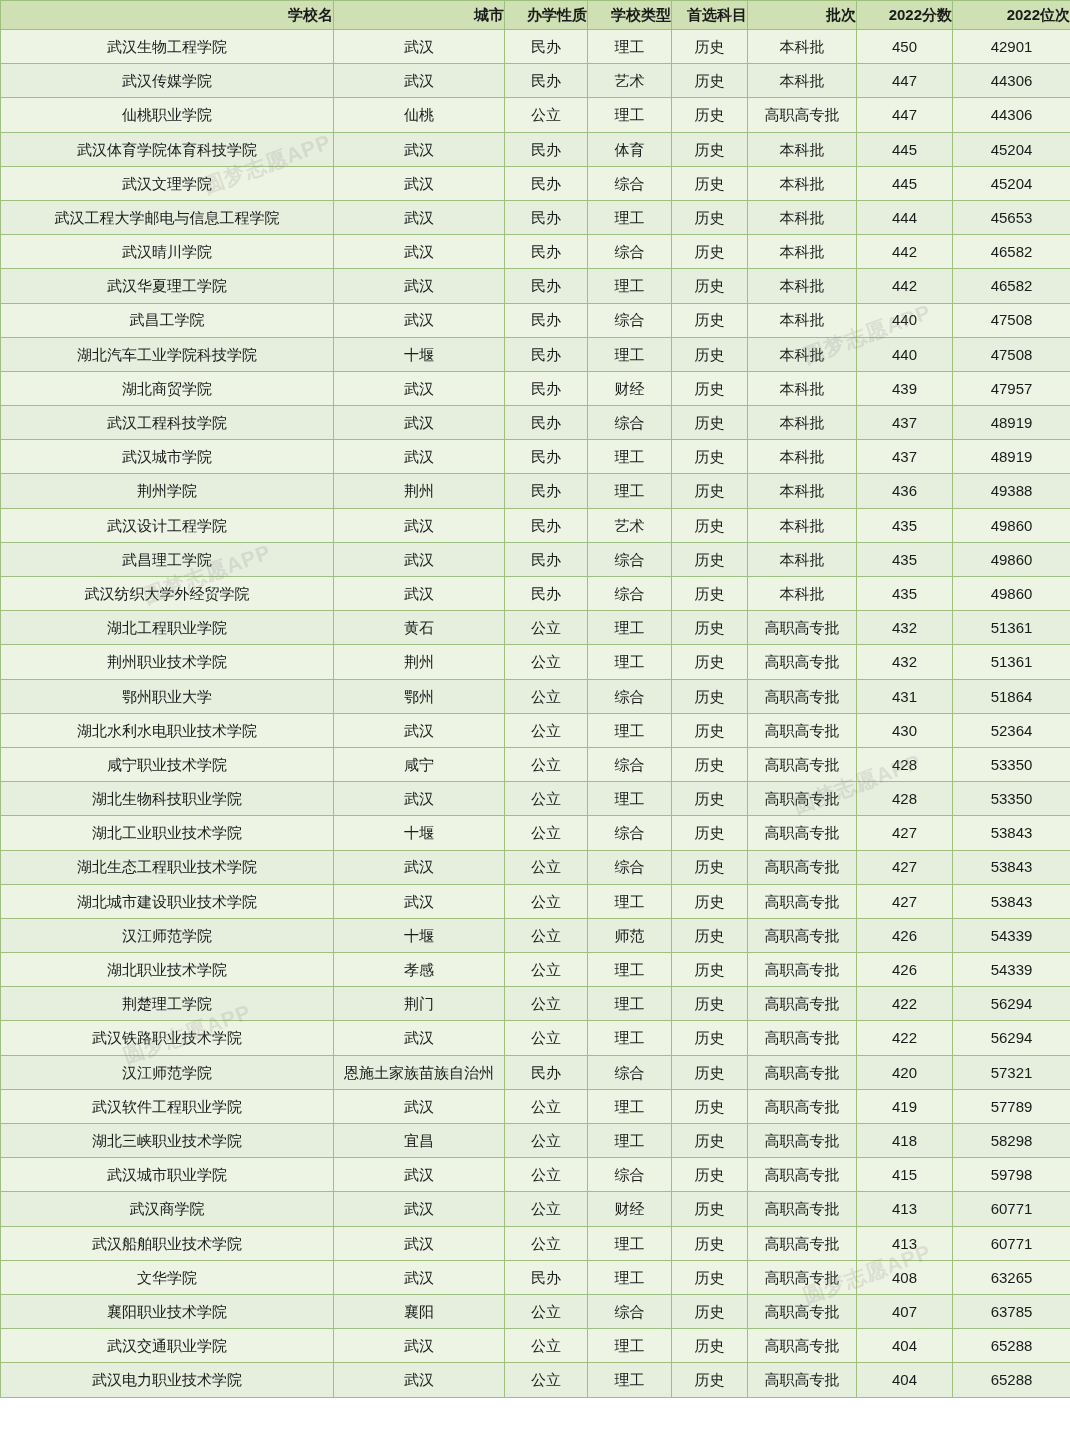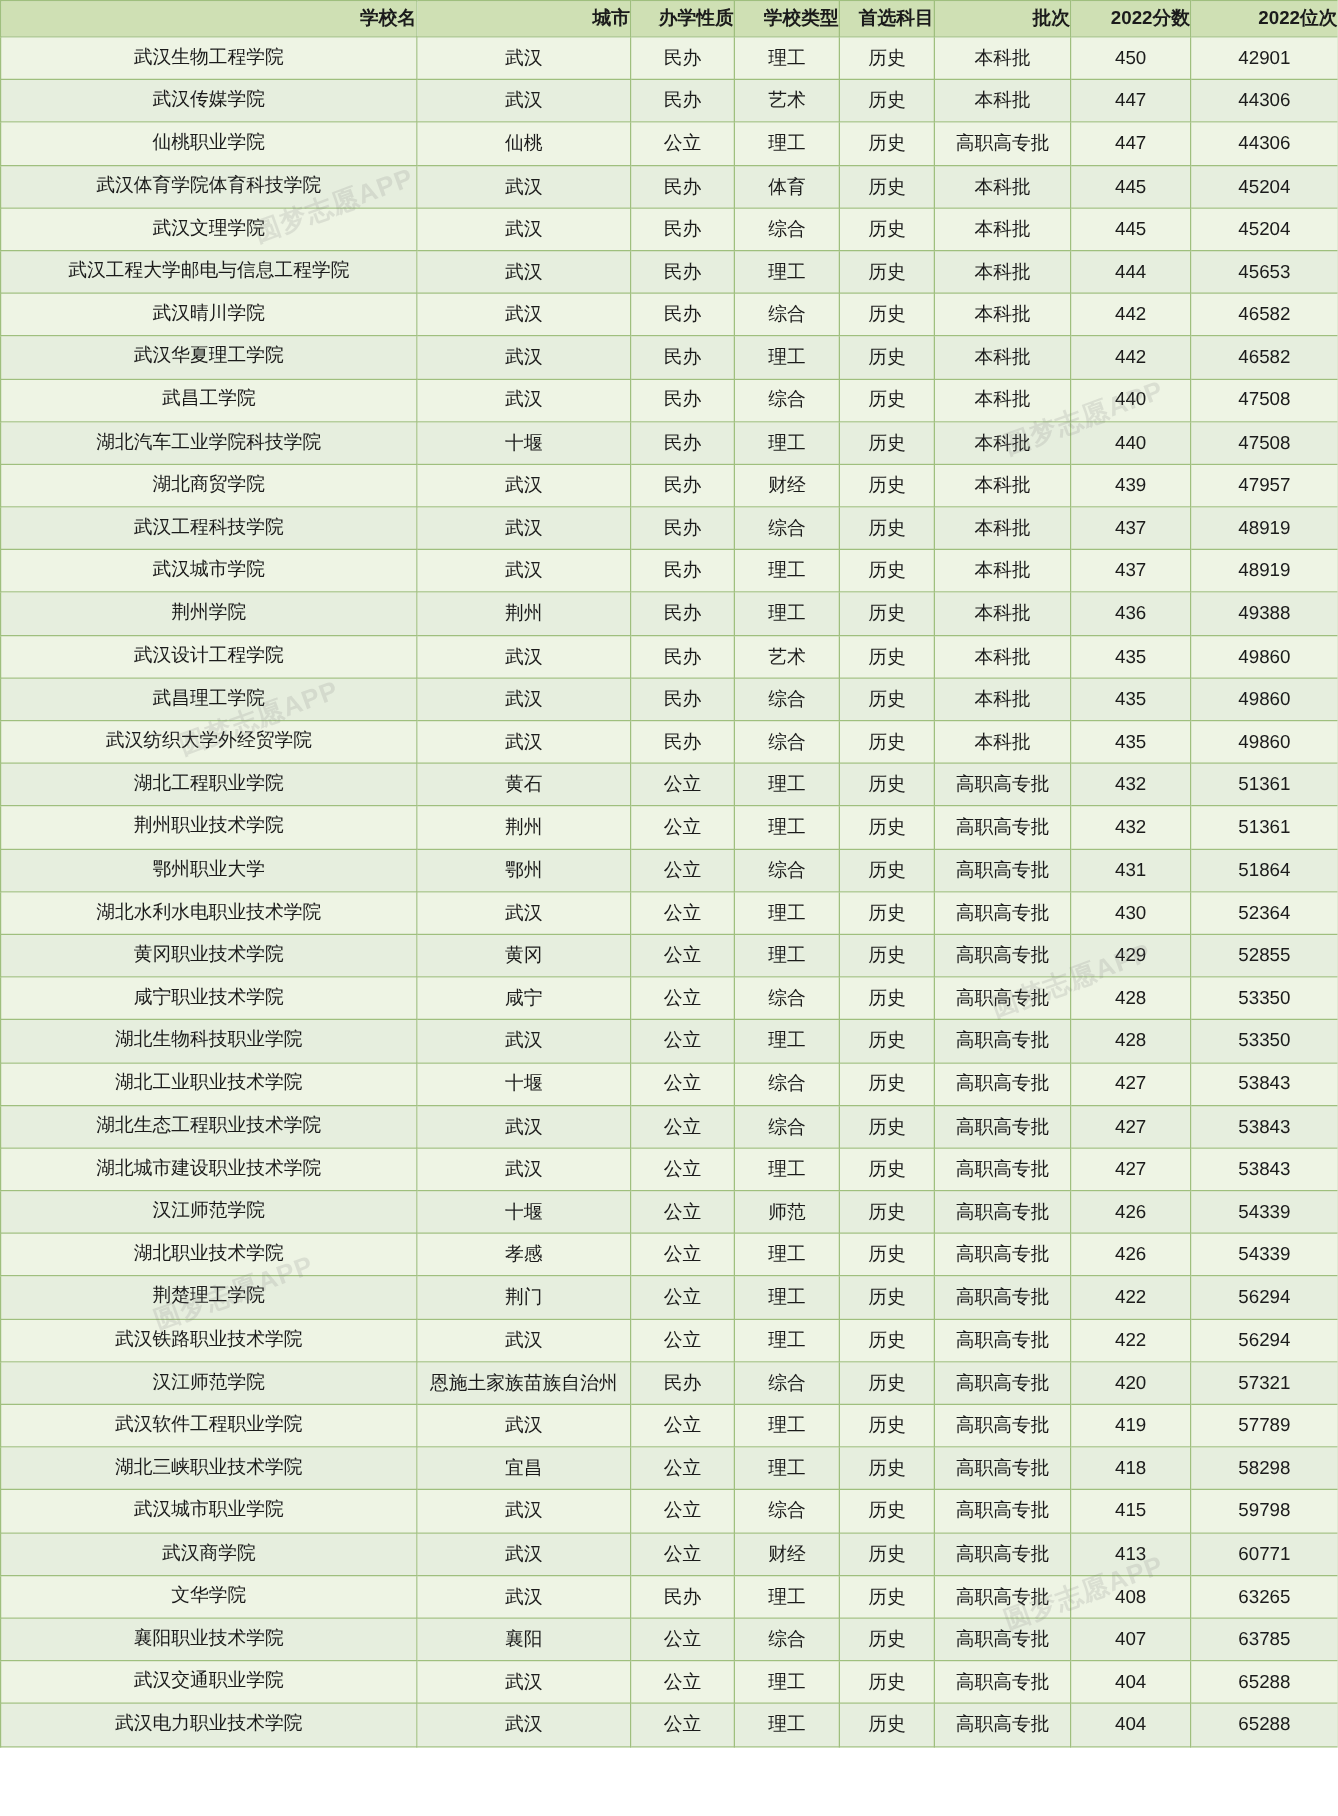--- a/index.html
+++ b/index.html
@@ -52,21 +52,21 @@
   
   col.c0 { width: 333px; }
   col.c1 { width: 171px; }
   col.c2 { width: 83px; }
   col.c3 { width: 84px; }
   col.c4 { width: 76px; }
   col.c5 { width: 109px; }
   col.c6 { width: 96px; }
   col.c7 { width: 118px; }
 
-  td.school-name { font-size: 15.5px; font-family: Liberation Serif, serif; }
+  td.school-name { font-size: 15.5px; }
   td.city { font-size: 15.5px; }
   td.small-city { font-size: 15px; margin-top: 36px; }
 
   
   .wm {
     position: absolute;
     color: rgba(120, 120, 120, 0.16);
     font-size: 21px;
     font-weight: bold;
     transform: rotate(-20deg);
@@ -320,30 +320,20 @@
         <tr>
           <td class="school-name">湖北水利水电职业技术学院</td>
           <td class="city">武汉</td>
           <td>公立</td>
           <td>理工</td>
           <td>历史</td>
           <td>高职高专批</td>
           <td>430</td>
           <td>52364</td>
         </tr>
-        <tr class="alt">
-          <td class="school-name">黄冈职业技术学院</td>
-          <td class="city">黄冈</td>
-          <td>公立</td>
-          <td>理工</td>
-          <td>历史</td>
-          <td>高职高专批</td>
-          <td>429</td>
-          <td>52855</td>
-        </tr>
         <tr>
           <td class="school-name">咸宁职业技术学院</td>
           <td class="city">咸宁</td>
           <td>公立</td>
           <td>综合</td>
           <td>历史</td>
           <td>高职高专批</td>
           <td>428</td>
           <td>53350</td>
         </tr>
@@ -471,20 +461,30 @@
           <td class="school-name">武汉商学院</td>
           <td class="city">武汉</td>
           <td>公立</td>
           <td>财经</td>
           <td>历史</td>
           <td>高职高专批</td>
           <td>413</td>
           <td>60771</td>
         </tr>
         <tr>
+          <td class="school-name">武汉船舶职业技术学院</td>
+          <td class="city">武汉</td>
+          <td>公立</td>
+          <td>理工</td>
+          <td>历史</td>
+          <td>高职高专批</td>
+          <td>413</td>
+          <td>60771</td>
+        </tr>
+        <tr>
           <td class="school-name">文华学院</td>
           <td class="city">武汉</td>
           <td>民办</td>
           <td>理工</td>
           <td>历史</td>
           <td>高职高专批</td>
           <td>408</td>
           <td>63265</td>
         </tr>
         <tr class="alt">

